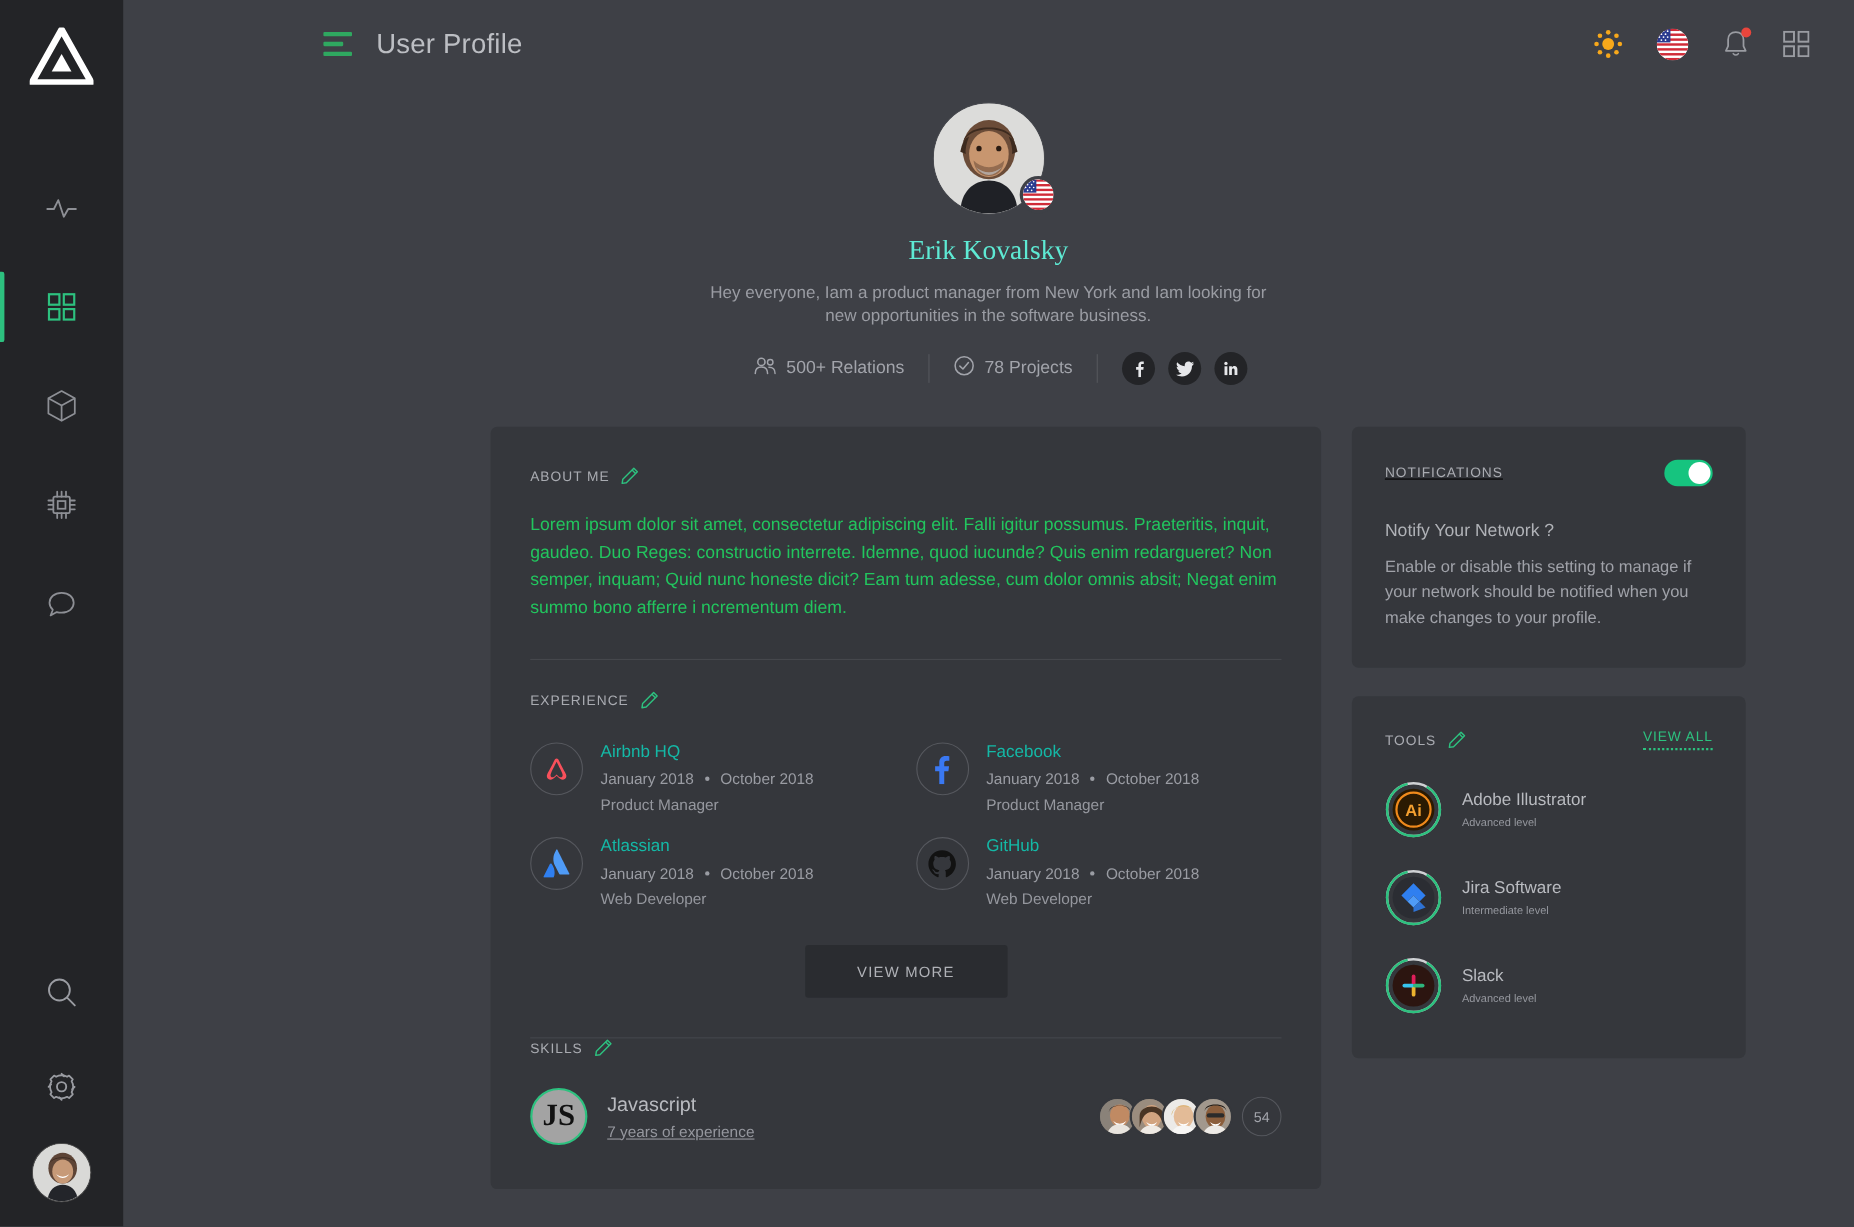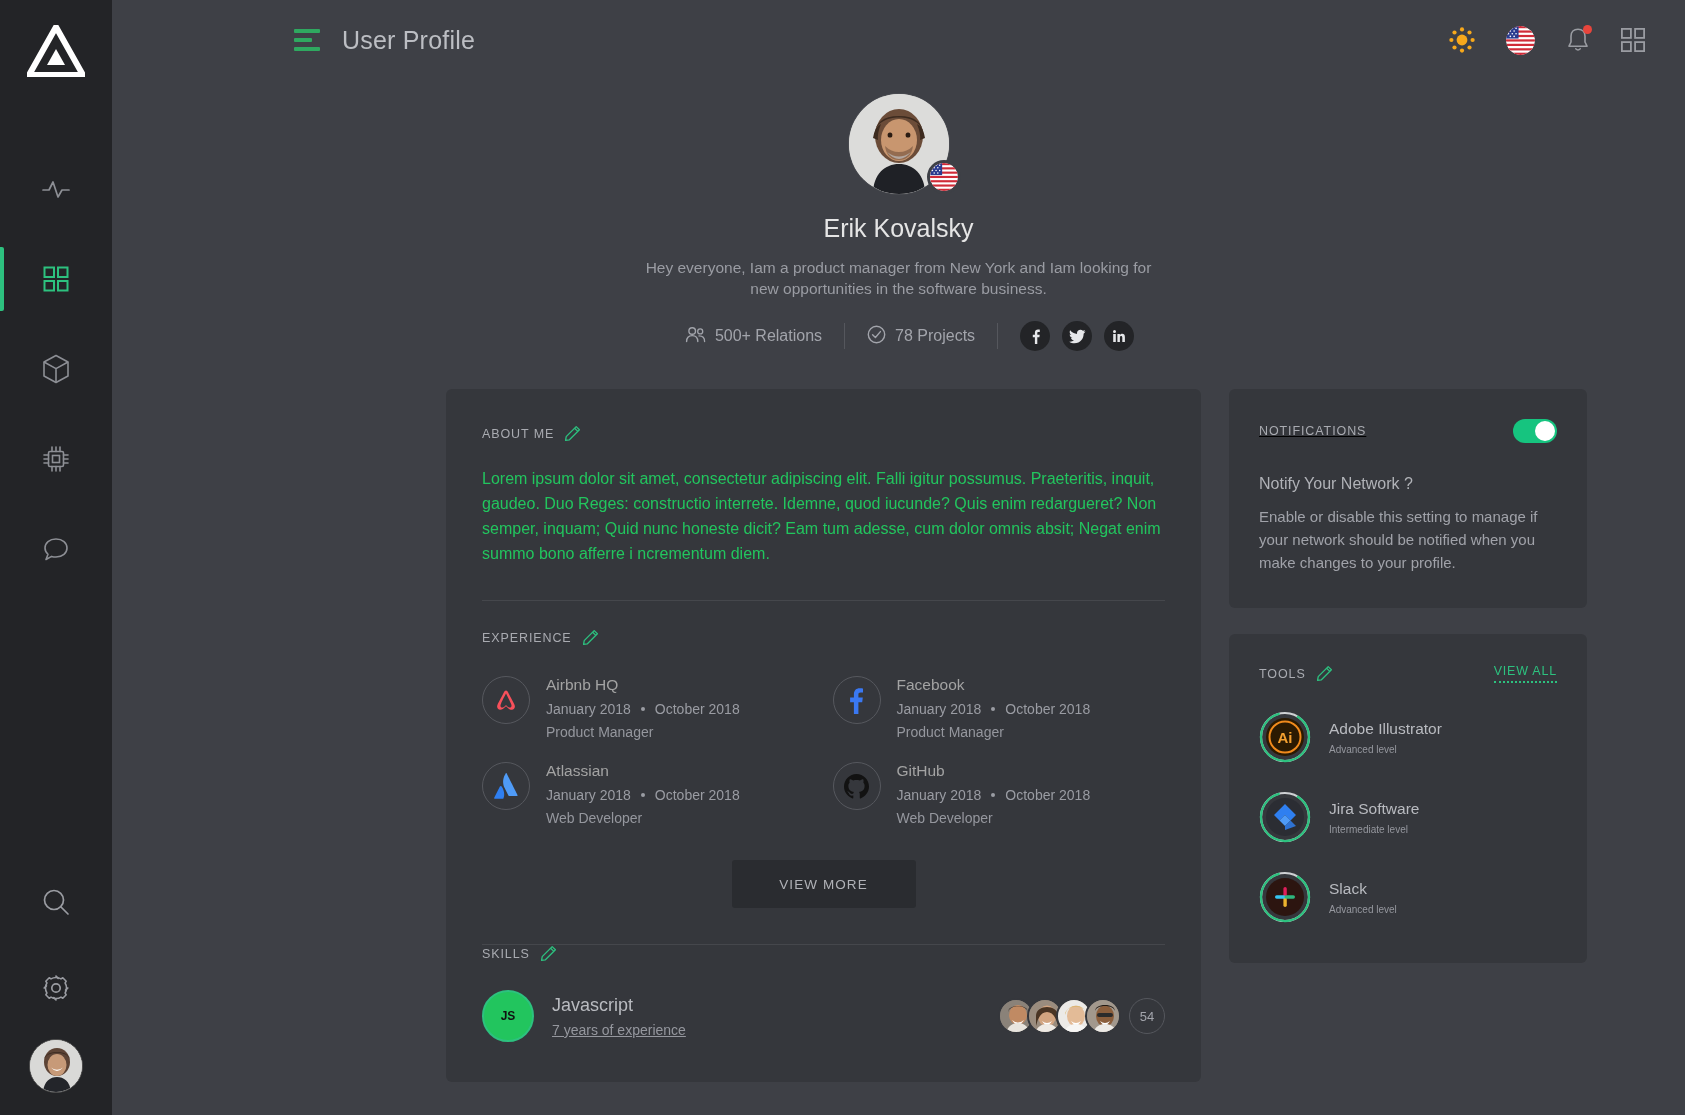--- a/index.html
+++ b/index.html
@@ -60,21 +60,21 @@
   .avatar-wrap { position: relative; width: 100px; height: 100px; margin: 0 auto; }
   .avatar-main {
     width: 100px; height: 100px; border-radius: 50%; overflow: hidden;
     background: #dadad8; box-shadow: 0 0 0 1px rgba(255,255,255,.06);
   }
   .avatar-flag {
     position: absolute; right: -12px; bottom: 0px;
     width: 34px; height: 34px; border-radius: 50%;
     overflow: hidden; border: 3px solid #3e4046;
   }
-  .hero-name { margin-top: 20px; font-size: 25px; color: #e5e5e5; font-weight: 400; }
+  .hero-name { margin-top: 20px; font-size: 25px; color: #5eead4; font-weight: 400; font-family: Liberation Serif, serif; }
   .hero-bio { margin: 14px auto 0; width: 520px; font-size: 15.5px; line-height: 21px; color: #9a9ca3; }
   .hero-stats { margin-top: 22px; display: flex; align-items: center; justify-content: center; }
   .stat { display: flex; align-items: center; gap: 9px; color: #a2a4ab; font-size: 16px; padding: 0 22px; }
   .stat-div { width: 1px; height: 26px; background: #55575d; }
   .socials { display: flex; align-items: center; gap: 12px; margin-left: 22px; }
   .social {
     width: 30px; height: 30px; border-radius: 50%; background: #232427;
     display: flex; align-items: center; justify-content: center; cursor: pointer;
   }
 
@@ -92,37 +92,37 @@
 
   .divider { height: 1px; background: #45474c; margin: 34px 0 0; }
 
   .exp-grid { margin-top: 30px; display: grid; grid-template-columns: 1fr 1fr; gap: 22px 18px; }
   .exp-item { display: flex; align-items: flex-start; gap: 16px; }
   .exp-logo {
     width: 48px; height: 48px; border-radius: 50%; flex: 0 0 48px;
     border: 1px solid #56585e; display: flex; align-items: center; justify-content: center;
     background: transparent;
   }
-  .exp-name { font-size: 15.5px; color: #a3a3a3; }
+  .exp-name { font-size: 15.5px; color: #14b8a6; }
   .exp-dates { margin-top: 7px; font-size: 14px; color: #9a9ca3; display: flex; align-items: center; gap: 10px; }
   .exp-dates .dot { width: 4px; height: 4px; border-radius: 50%; background: #9a9ca3; display: inline-block; }
   .exp-role { margin-top: 7px; font-size: 14px; color: #95979e; }
 
   .viewmore-wrap { display: flex; justify-content: center; margin-top: 34px; }
   .viewmore {
     width: 184px; height: 48px; background: #2a2c30; border: none; border-radius: 3px;
     color: #b0b2b7; font-size: 13.5px; letter-spacing: 1.1px; cursor: pointer;
     font-family: "Liberation Sans", sans-serif;
   }
 
   .skill-row { margin-top: 28px; display: flex; align-items: center; }
   .skill-badge {
-    width: 52px; height: 52px; border-radius: 50%; background: #22c55e;
+    width: 52px; height: 52px; border-radius: 50%; background: #a3a3a3;
     border: 2px solid #2dc17f; display: flex; align-items: center; justify-content: center;
-    color: #111; font-weight: bold; font-size: 12px; flex: 0 0 52px;
+    color: #111; font-weight: bold; font-size: 28px; flex: 0 0 52px; font-family: Liberation Serif, serif;
   }
   .skill-meta { margin-left: 18px; }
   .skill-name { font-size: 18px; color: #b9bbc0; }
   .skill-exp { margin-top: 6px; font-size: 14px; color: #95979e; text-decoration: underline; }
   .skill-people { margin-left: auto; display: flex; align-items: center; }
   .person {
     width: 36px; height: 36px; border-radius: 50%; overflow: hidden;
     border: 2px solid #35373c; margin-left: -7px; background: #6d6a68;
   }
   .person:first-child { margin-left: 0; }

